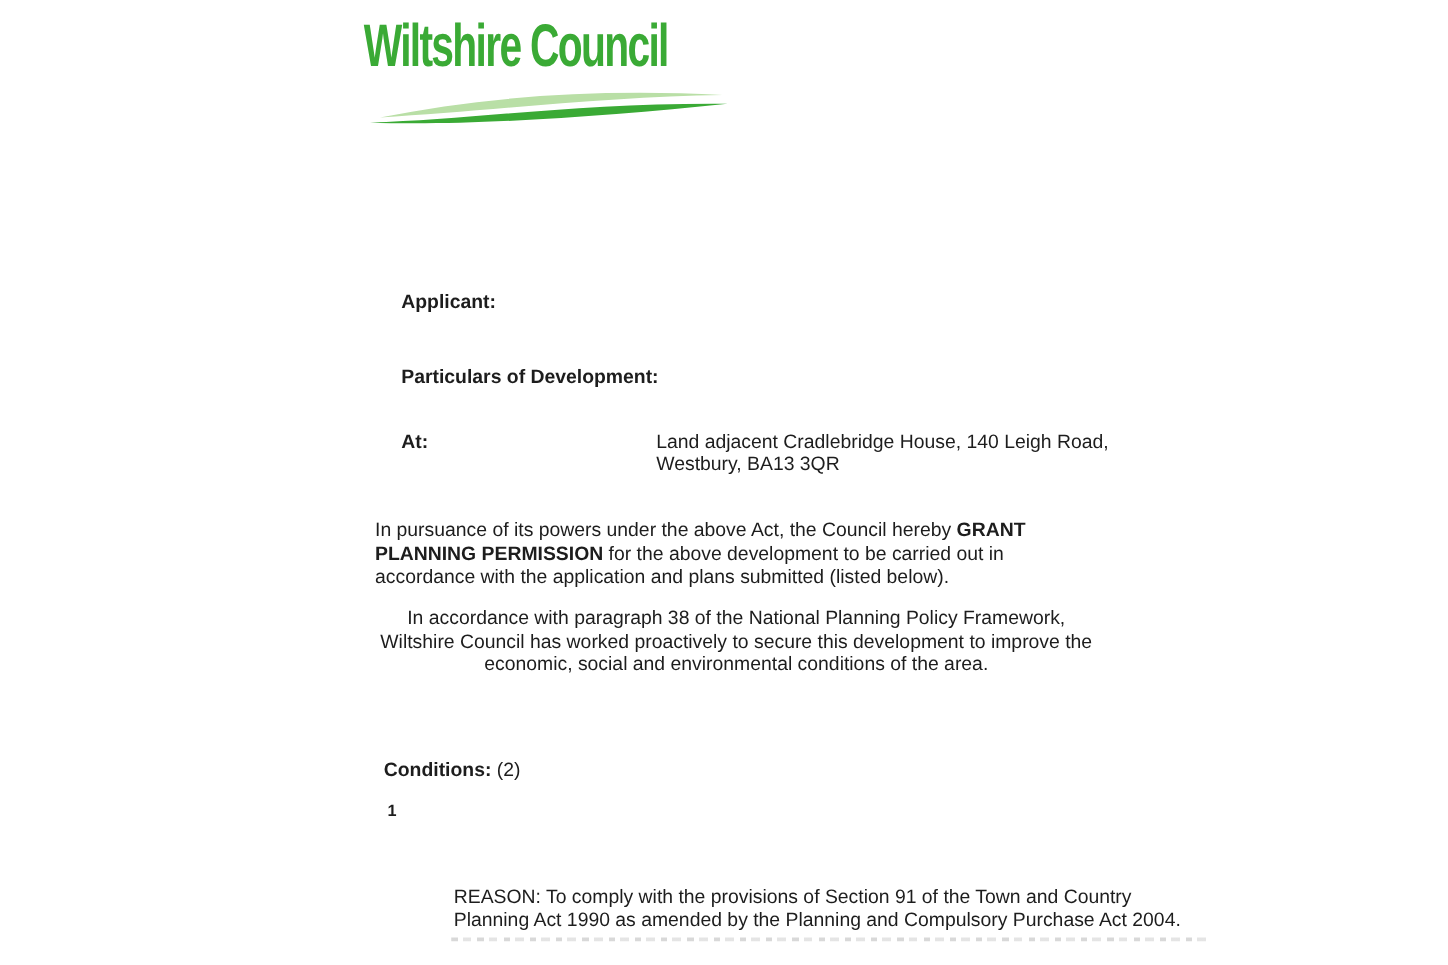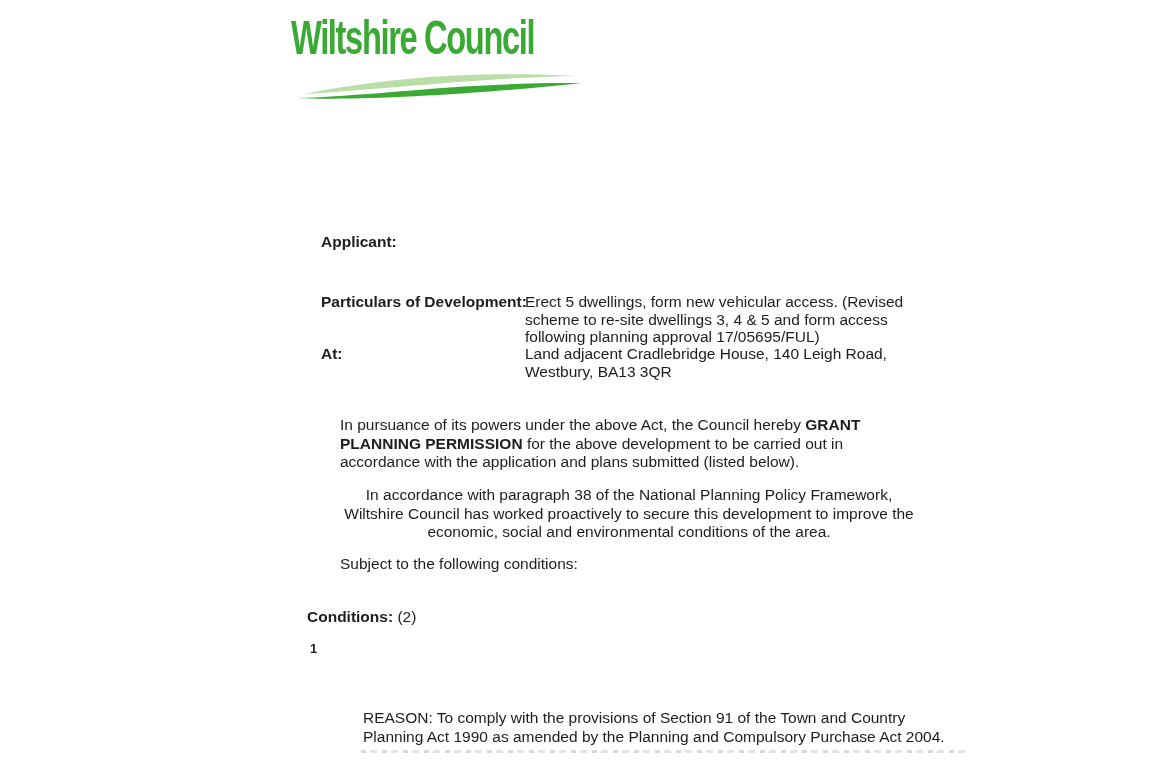--- a/index.html
+++ b/index.html
@@ -68,21 +68,20 @@
   .row-applicant   { top: 233px; }
   .row-particulars { top: 293px; }
   .row-at          { top: 345px; }
 
   
   .para {
     position: absolute;
     left: 300px;
     width: 578px;
     line-height: 18.5px;
-    margin-left: 40px;
   }
   .para.preline { white-space: pre-line; }
   .p-grant   { top: 416px; }
   .p-nppf    { top: 486px; text-align: center; }
   .p-subject { top: 555px; }
   .bold { font-weight: bold; }
 
   
   .conditions-heading {
     position: absolute;
@@ -138,37 +137,33 @@
   <div class="logo-text">Wiltshire Council</div>
   <svg class="logo-swoosh" viewBox="0 0 292 32" preserveAspectRatio="none">
     <path d="M10 24 C 95 7, 185 1, 284 6 C 195 7, 95 19, 10 24 Z" fill="#b9dfa6"></path>
     <path d="M2 28 C 80 26, 170 12, 288 13 C 185 24, 70 31, 2 28 Z" fill="#3aaa35"></path>
   </svg>
 
 
   <div class="field-label row-applicant">Applicant:</div>
 
   <div class="field-label row-particulars">Particulars of Development:</div>
-  <div class="field-value row-particulars">Erect 5 dwellings, form new vehicular access. (Revised
-scheme to re-site dwellings 3, 4 &amp; 5 and form access
-following planning approval 17/05695/FUL)</div>
 
   <div class="field-label row-at">At:</div>
   <div class="field-value row-at">Land adjacent Cradlebridge House, 140 Leigh Road,
 Westbury, BA13 3QR</div>
 
   <div class="para p-grant">
     <span>In pursuance of its powers under the above Act, the Council hereby </span><span class="bold">GRANT PLANNING PERMISSION</span><span> for the above development to be carried out in accordance with the application and plans submitted (listed below).</span>
   </div>
 
   <div class="para preline p-nppf">In accordance with paragraph 38 of the National Planning Policy Framework,
 Wiltshire Council has worked proactively to secure this development to improve the
 economic, social and environmental conditions of the area.</div>
 
-  <div class="para p-subject">Subject to the following conditions:</div>
 
   <div class="conditions-heading">
     <span class="cond-label">Conditions:</span>
     <span>(2)</span>
   </div>
 
   <div class="condition-number">1</div>
   <div class="condition-reason">REASON: To comply with the provisions of Section 91 of the Town and Country
 Planning Act 1990 as amended by the Planning and Compulsory Purchase Act 2004.</div>
 

